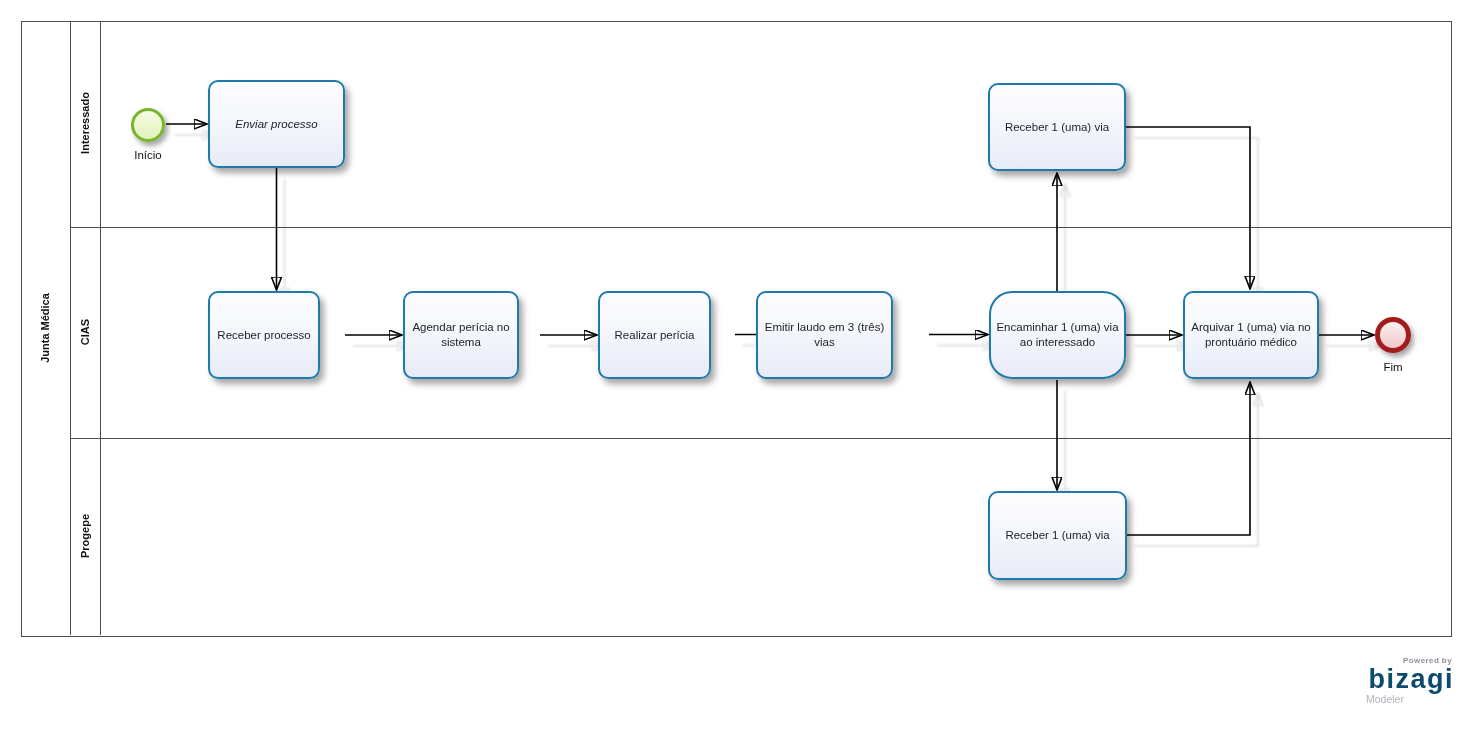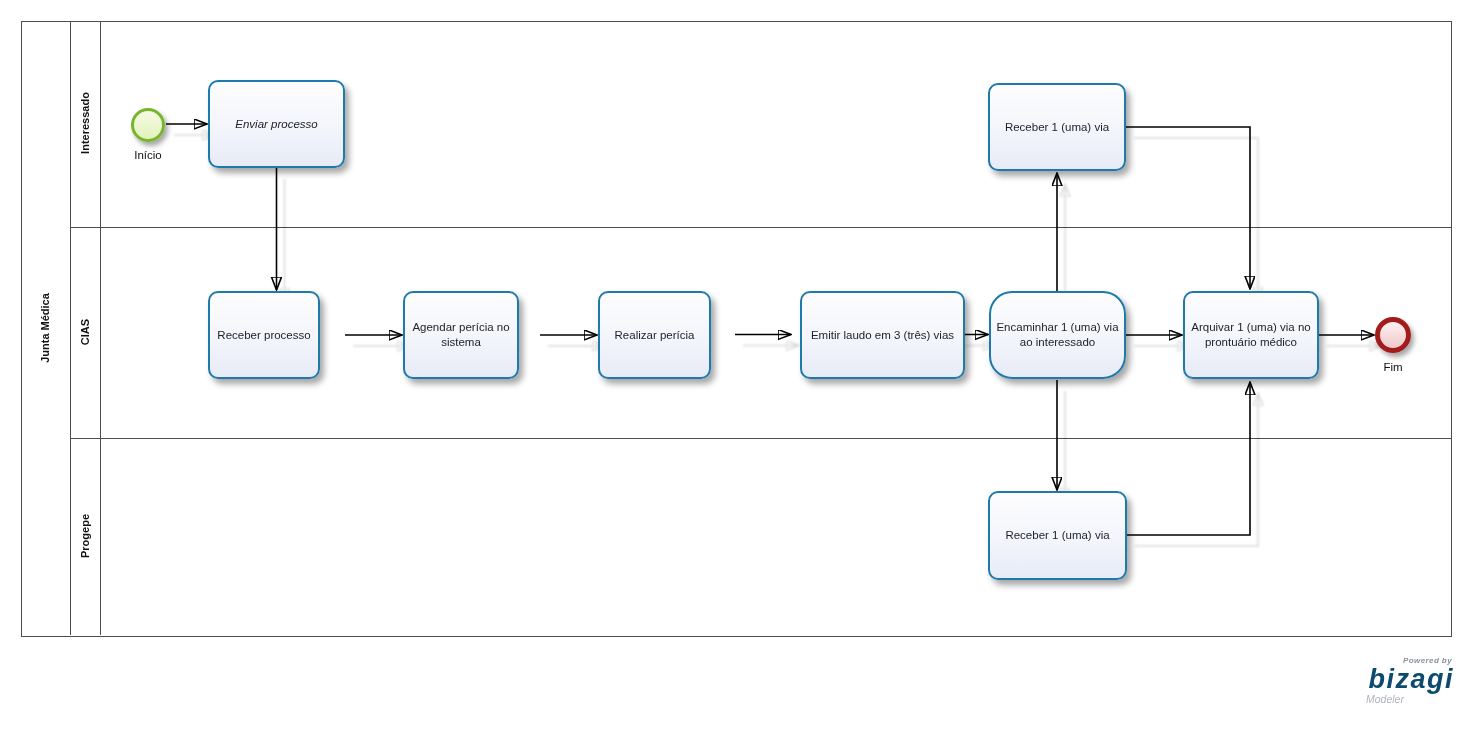--- a/index.html
+++ b/index.html
@@ -32,21 +32,21 @@
   }
   .event.end{
     width:26px;height:26px;border:5px solid #a31c1c;
     background:linear-gradient(180deg,#fdf0f0 0%,#f0caca 100%);
   }
   .event-label{font-size:11.5px;color:#111;text-align:center;}
   
   svg.flows{left:0;top:0;filter:drop-shadow(8px 11px 1px rgba(0,0,0,0.15));}
   svg.flows path{fill:none;stroke:#000;stroke-width:1.6px;}
   
-  .brand-box{left:1364px;top:657px;width:90px;text-align:right;line-height:1;font-style:italic;}
+  .brand-box{left:1364px;top:657px;width:90px;text-align:right;line-height:1;}
   .brand-powered{font-size:8px;font-weight:bold;color:#8b919a;letter-spacing:.4px;padding-right:2px;}
   .brand-name{font-size:27px;font-weight:600;color:#0c4a6e;letter-spacing:1.5px;margin-top:1px;text-align:right;}
   .brand-product{font-size:10.5px;color:#aeb3b9;text-align:left;margin-top:1px;padding-left:2px;}
 </style>
 </head>
 <body>
 
 <div class="abs pool-border"></div>
 <div class="abs vline" style="left:70px;top:21px;height:614px;"></div>
 <div class="abs vline" style="left:100px;top:21px;height:614px;"></div>
@@ -91,21 +91,21 @@
 </div>
 <div class="abs task" style="left:208px;top:291px;width:112px;height:88px;">
   <span>Receber processo</span>
 </div>
 <div class="abs task" style="left:403px;top:291px;width:116px;height:88px;">
   <span>Agendar perícia no sistema</span>
 </div>
 <div class="abs task" style="left:598px;top:291px;width:113px;height:88px;align-items:center;">
   <span>Realizar perícia</span>
 </div>
-<div class="abs task" style="left:800px;top:291px;width:165px;height:88px;">
+<div class="abs task" style="left:756px;top:291px;width:137px;height:88px;">
   <span>Emitir laudo em 3 (três) vias</span>
 </div>
 <div class="abs task" style="left:989px;top:291px;width:137px;height:88px;border-radius:23px;">
   <span>Encaminhar 1 (uma) via ao interessado</span>
 </div>
 <div class="abs task" style="left:1183px;top:291px;width:136px;height:88px;">
   <span>Arquivar 1 (uma) via no prontuário médico</span>
 </div>
 <div class="abs task" style="left:988px;top:491px;width:139px;height:89px;">
   <span>Receber 1 (uma) via</span>

